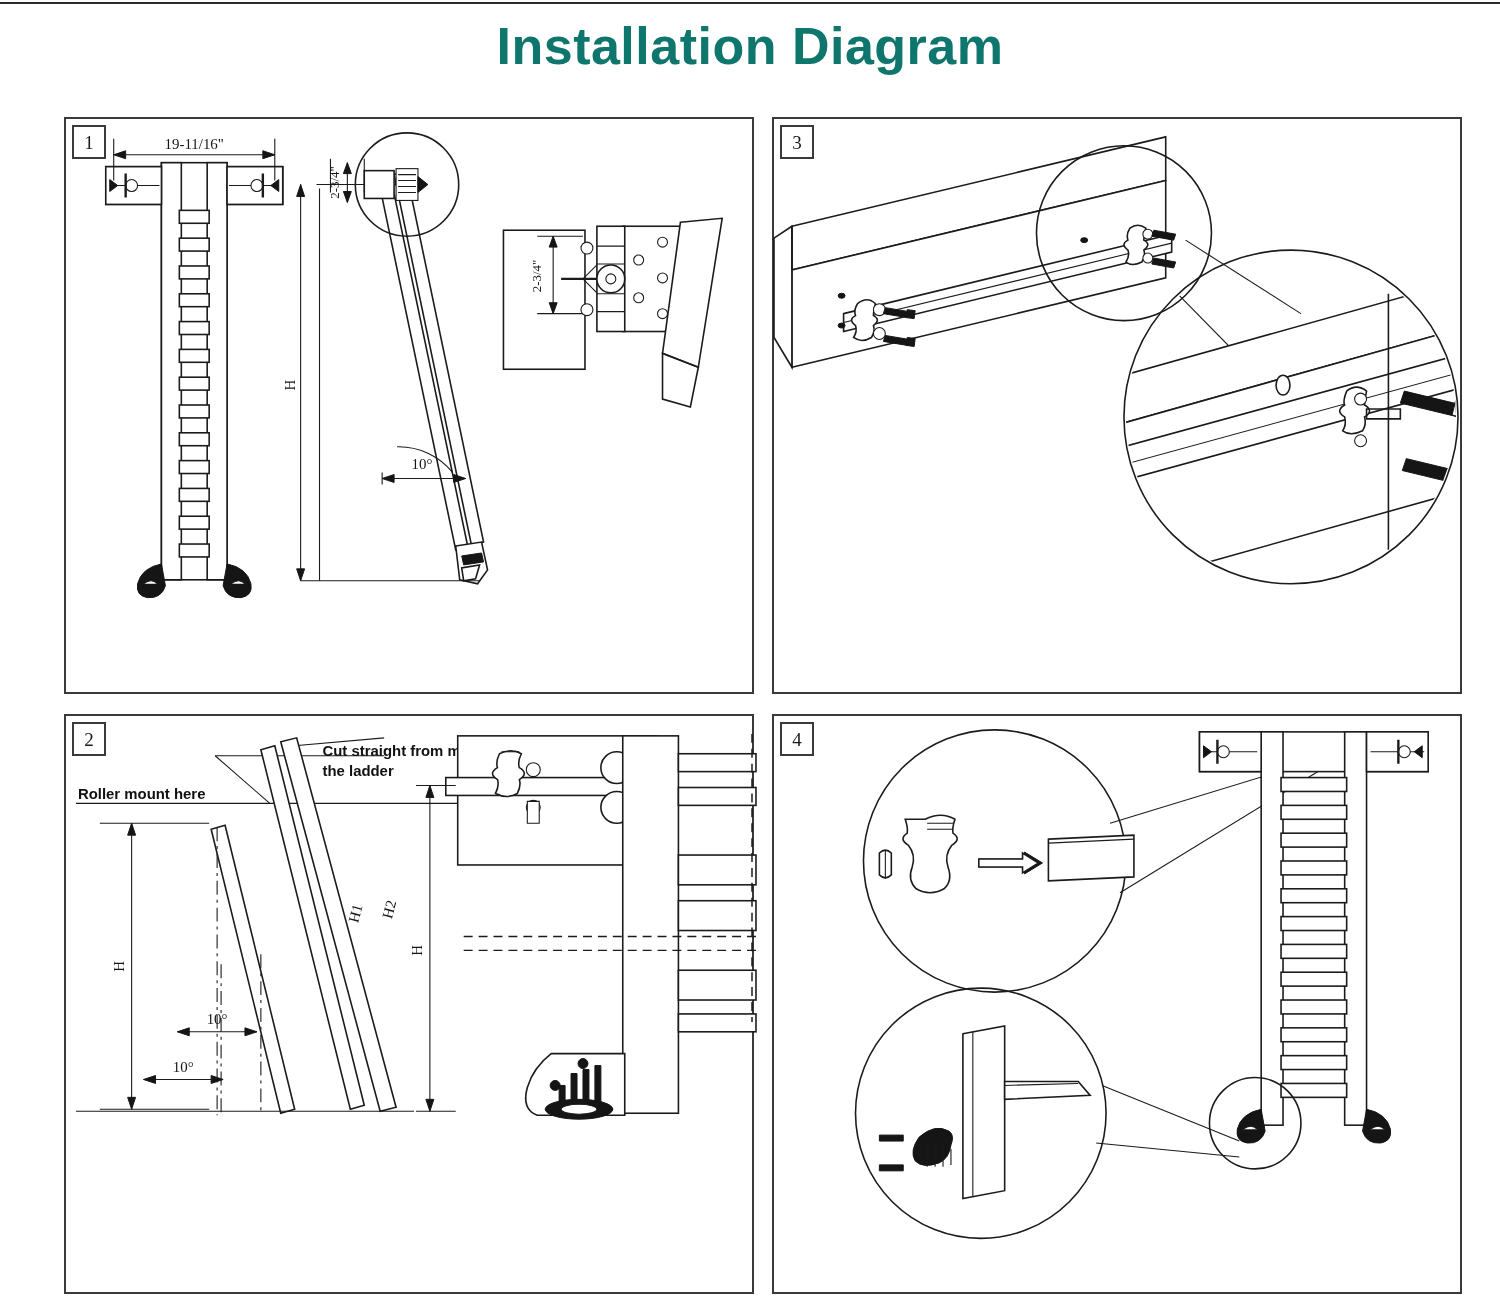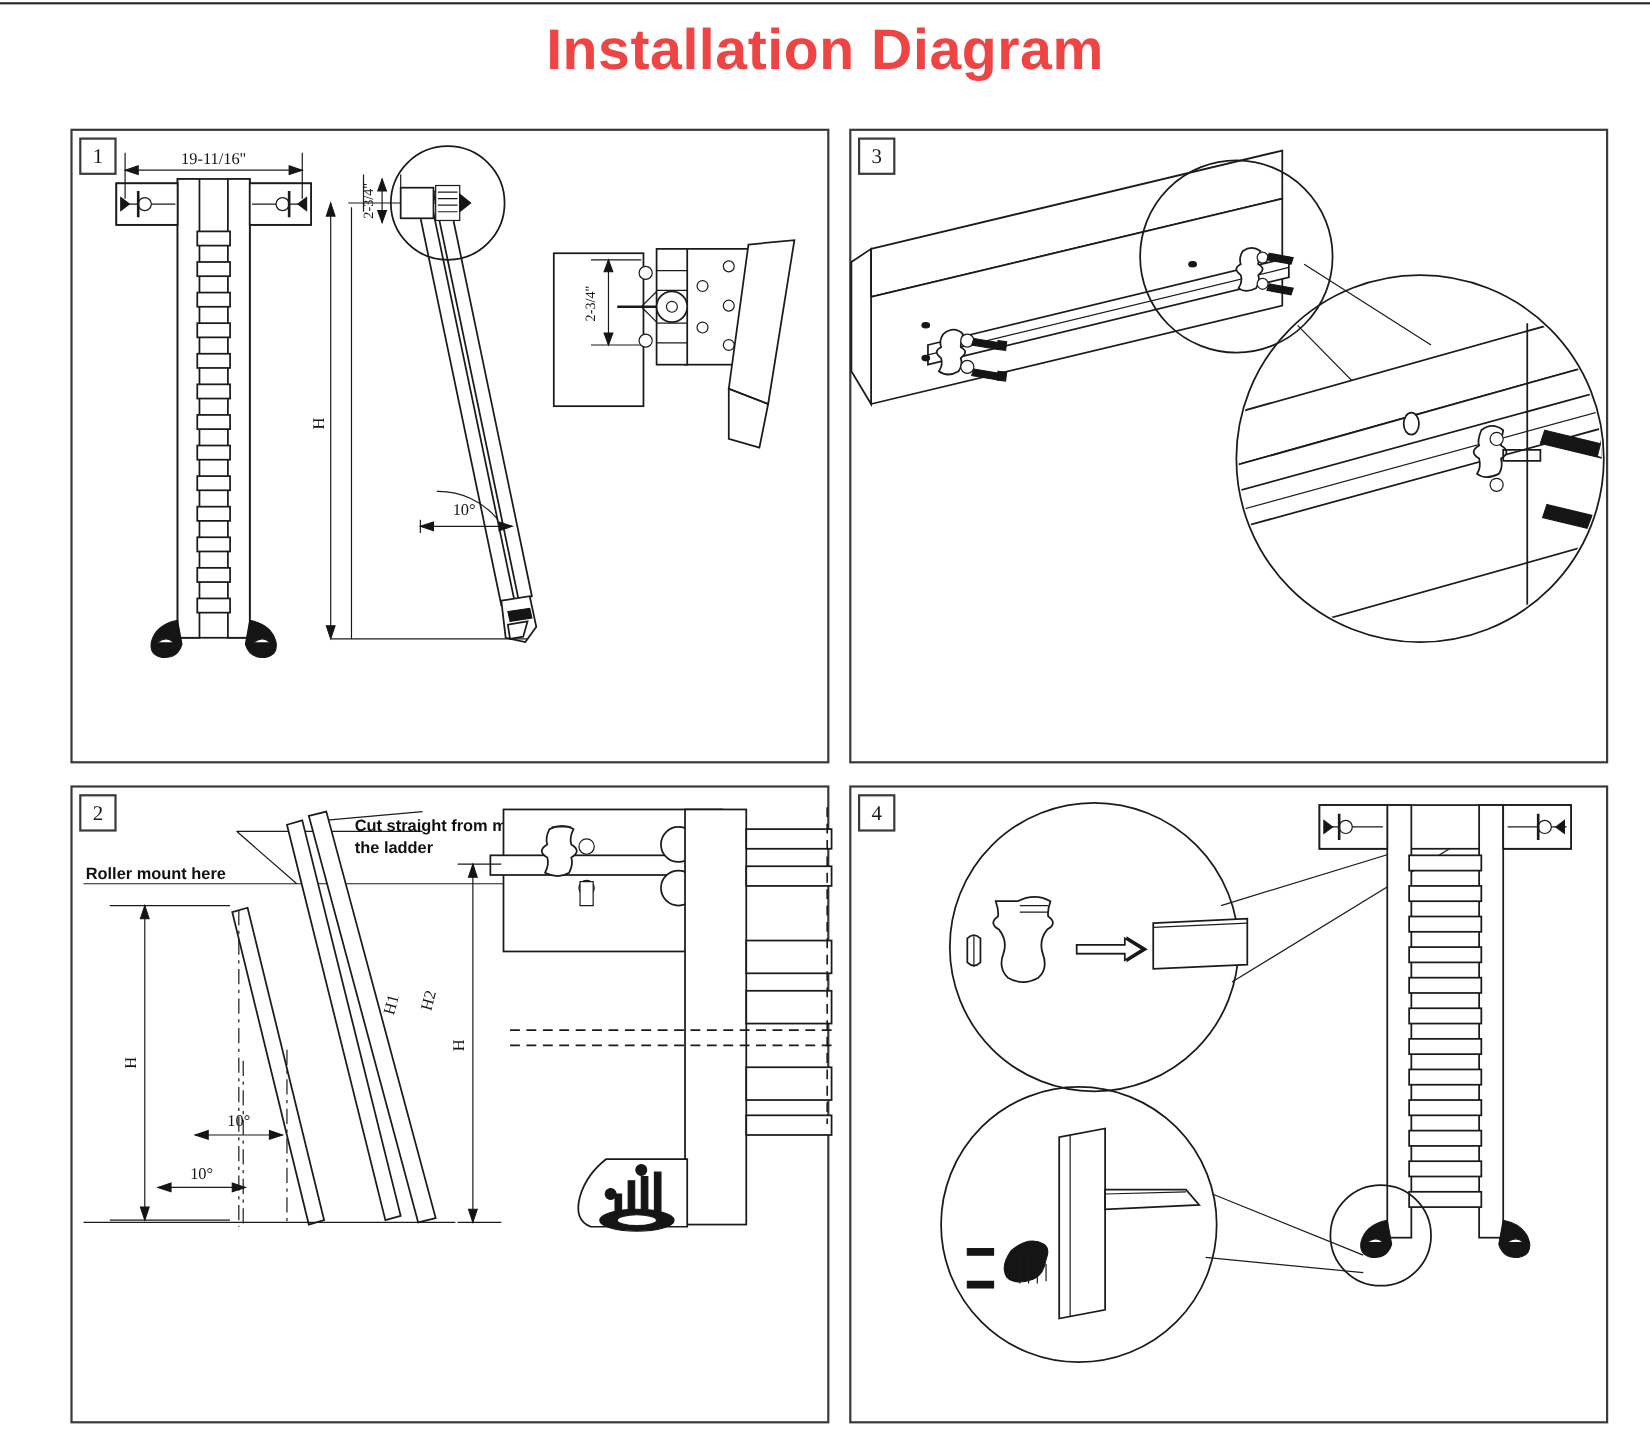--- a/index.html
+++ b/index.html
@@ -4,21 +4,21 @@
 <style>
   html,body{margin:0;padding:0;background:#ffffff;}
   body{width:1500px;height:1302px;font-family:"Liberation Sans",sans-serif;color:#111;}
   #root{position:relative;width:1500px;height:1302px;background:#fff;overflow:hidden;}
 
   
   .sheet-top-rule{position:absolute;left:0;top:2px;width:1500px;height:2px;background:#2b2b2b;}
 
   .title{
     position:absolute;left:0;top:16px;width:1500px;text-align:center;
-    font-size:52px;font-weight:bold;letter-spacing:.5px;color:#ef4444;
+    font-size:52px;font-weight:bold;letter-spacing:.5px;color:#0f766e;
     font-family:"Liberation Sans",sans-serif;
   }
 
   .panel{position:absolute;border:2px solid #3a3a3a;background:#fff;box-sizing:border-box;}
   #panel1{left:64px;top:117px;width:690px;height:577px;}
   #panel2{left:64px;top:714px;width:690px;height:580px;}
   #panel3{left:772px;top:117px;width:690px;height:577px;}
   #panel4{left:772px;top:714px;width:690px;height:580px;}
 
   .panel-num{

